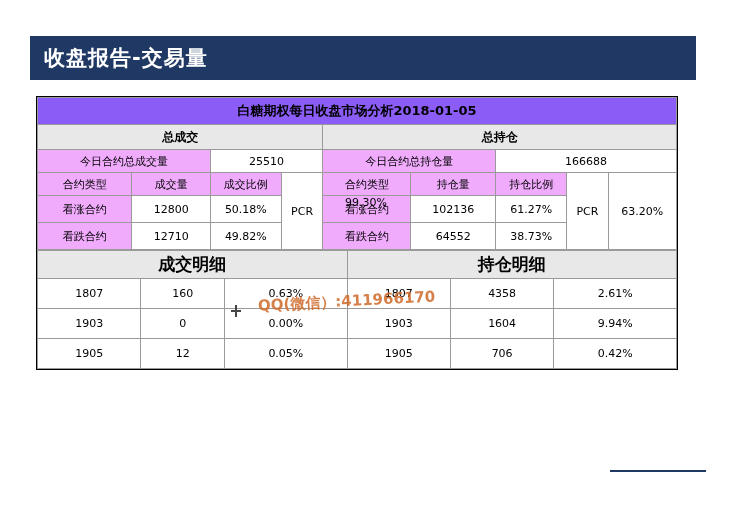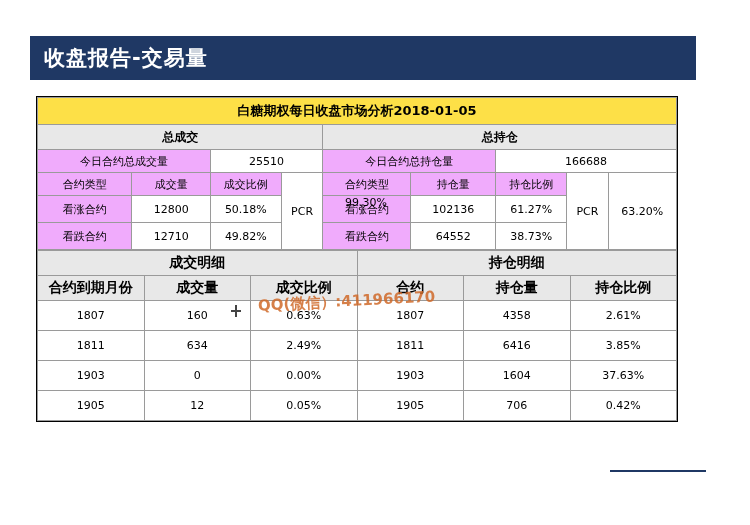--- a/index.html
+++ b/index.html
@@ -52,35 +52,35 @@
   }
   td{
     border:1px solid #9a9a9a;
     padding:2px 4px;
     text-align:center;
     height:18px;
     background:#ffffff;
   }
   td.grey{background:#f0abfc;}
   td.hdr-main{
-    background:#fde047;
+    background:#8b5cf6;
     font-weight:bold;
     font-size:13px;
     height:22px;
   }
   td.sec{
     background:#e8e8e8;
     font-weight:bold;
     font-size:12px;
     height:20px;
     margin-top:40px;
   }
   td.lrow{height:22px;}
   .detail td{height:25px;}
-  .detail td.head{background:#e8e8e8;font-weight:bold;font-size:14px;height:20px;}
+  .detail td.head{background:#e8e8e8;font-weight:bold;font-size:17px;height:20px;}
   
   .watermark{
     position:absolute;
     left:258px;top:292px;
     font-size:15px;
     color:#d06a2a;
     font-weight:bold;
     white-space:nowrap;
     transform:rotate(-3deg);
     opacity:.85;
@@ -166,50 +166,34 @@
     </tbody>
       </table>
 
     <table class="detail">
       <tbody>
           <tr>
         <td class="head" colspan="3">成交明细</td>
         <td class="head" colspan="3">持仓明细</td>
       </tr>
       <tr>
-        <td class="head" style="width:16.6%">合约到期月份</td>
-        <td class="head" style="width:16.6%">成交量</td>
-        <td class="head" style="width:16.6%">成交比例</td>
-        <td class="head" style="width:16.6%">合约</td>
-        <td class="head" style="width:16.6%">持仓量</td>
-        <td class="head" style="width:16.6%">持仓比例</td>
-      </tr>
-      <tr>
         <td>1807</td>
         <td>160</td>
         <td>0.63%</td>
         <td>1807</td>
         <td>4358</td>
         <td>2.61%</td>
       </tr>
       <tr>
-        <td>1811</td>
-        <td>634</td>
-        <td>2.49%</td>
-        <td>1811</td>
-        <td>6416</td>
-        <td>3.85%</td>
-      </tr>
-      <tr>
         <td>1903</td>
         <td>0</td>
         <td>0.00%</td>
         <td>1903</td>
         <td>1604</td>
-        <td>37.63%</td>
+        <td>9.94%</td>
       </tr>
       <tr>
         <td>1905</td>
         <td>12</td>
         <td>0.05%</td>
         <td>1905</td>
         <td>706</td>
         <td>0.42%</td>
       </tr>
 

